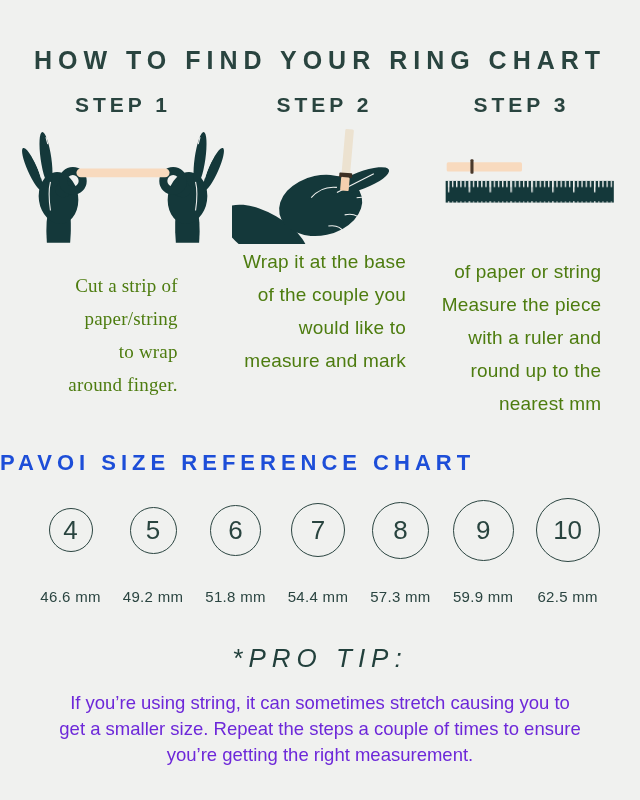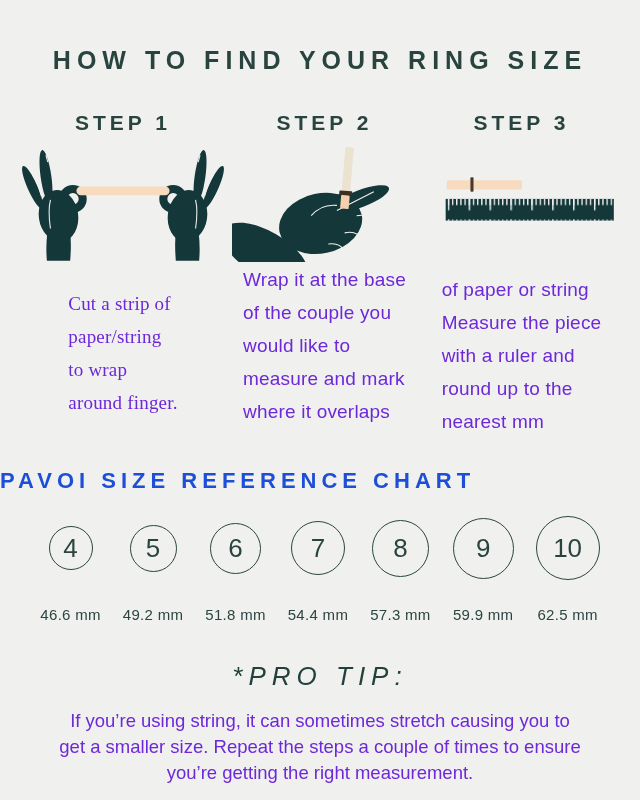--- a/index.html
+++ b/index.html
@@ -18,43 +18,43 @@
     margin-top: 46px;
     text-align: center;
     font-size: 25px;
     font-weight: 600;
     letter-spacing: 6px;
     color: #29443f;
   }
 
   .steps-row {
     display: flex;
-    margin-top: 36px;
+    margin-top: 18px;
     padding: 0 20px;
   }
   .step-col { flex: 1 1 0; display: flex; flex-direction: column; align-items: center; }
   .step-label {
     font-size: 21px;
     font-weight: 600;
     letter-spacing: 4px;
     color: #29443f;
     text-align: center;
   }
   .step-figure {
     height: 118px;
     margin-top: 8px;
     display: flex;
     align-items: center;
     justify-content: center;
   }
   .step-text {
     font-size: 19px;
     line-height: 33px;
-    text-align: left;
-    color: #6d28d9;
+    text-align: right;
+    color: #4d7c0f;
     letter-spacing: 0.2px;
   }
   .step-text span { display: block; white-space: nowrap; }
   .t1 { margin-top: 26px; font-family: Liberation Serif, serif; }
   .t2 { margin-top: 2px; }
   .t3 { margin-top: 12px; }
 
   .chart-title {
     margin-top: 30px;
     font-size: 22px;
@@ -115,21 +115,21 @@
     line-height: 26px;
     color: #6d28d9;
   }
   .protip-text span { display: block; white-space: nowrap; }
 </style>
 </head>
 <body>
 
 <div class="page">
 
-  <h1 class="main-title">HOW TO FIND YOUR RING SIZE</h1>
+  <h1 class="main-title">HOW TO FIND YOUR RING CHART</h1>
 
   <div class="steps-row">
 
     <div class="step-col">
       <div class="step-label">STEP 1</div>
       <div class="step-figure">
         <svg width="206" height="117" viewBox="0 0 230 130">
           <g fill="#14383a">
 
             <g>
@@ -194,21 +194,20 @@
             <rect x="124.5" y="57" width="15" height="5.5" rx="1" fill="#3c2f23"></rect>
             <rect x="127" y="62" width="10" height="16" rx="1.5" fill="#f5cfae"></rect>
           </g>
         </svg>
       </div>
       <div class="step-text t2">
         <span>Wrap it at the base</span>
         <span>of the couple you</span>
         <span>would like to</span>
         <span>measure and mark</span>
-        <span>where it overlaps</span>
       </div>
     </div>
 
     <div class="step-col">
       <div class="step-label">STEP 3</div>
       <div class="step-figure">
         <svg width="196" height="52" viewBox="0 0 190 50">
           <defs>
             <pattern id="rticks" x="23" width="4.05" height="21" patternUnits="userSpaceOnUse">
               <rect x="0" y="0" width="1.3" height="7" fill="#f0f1ef"></rect>

